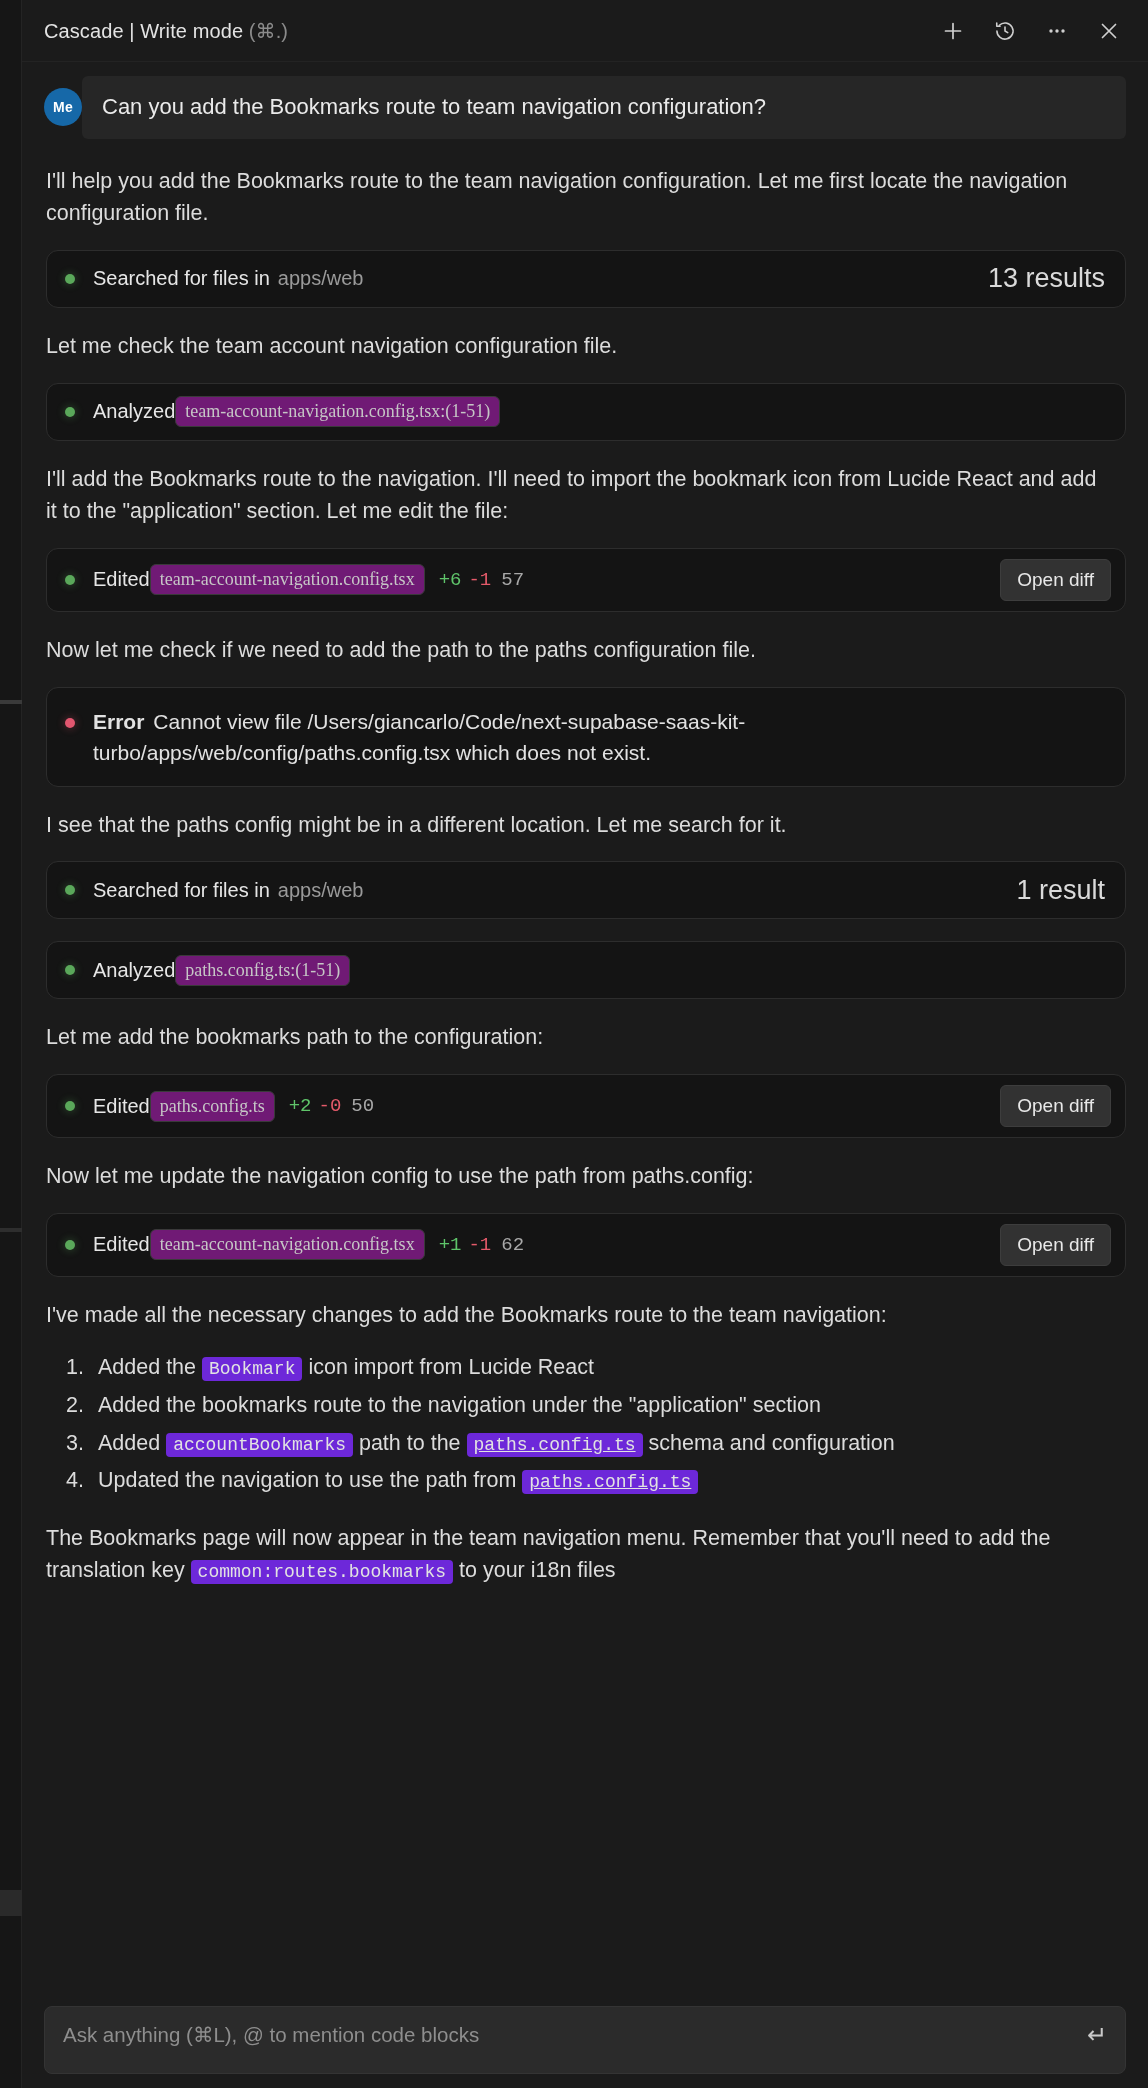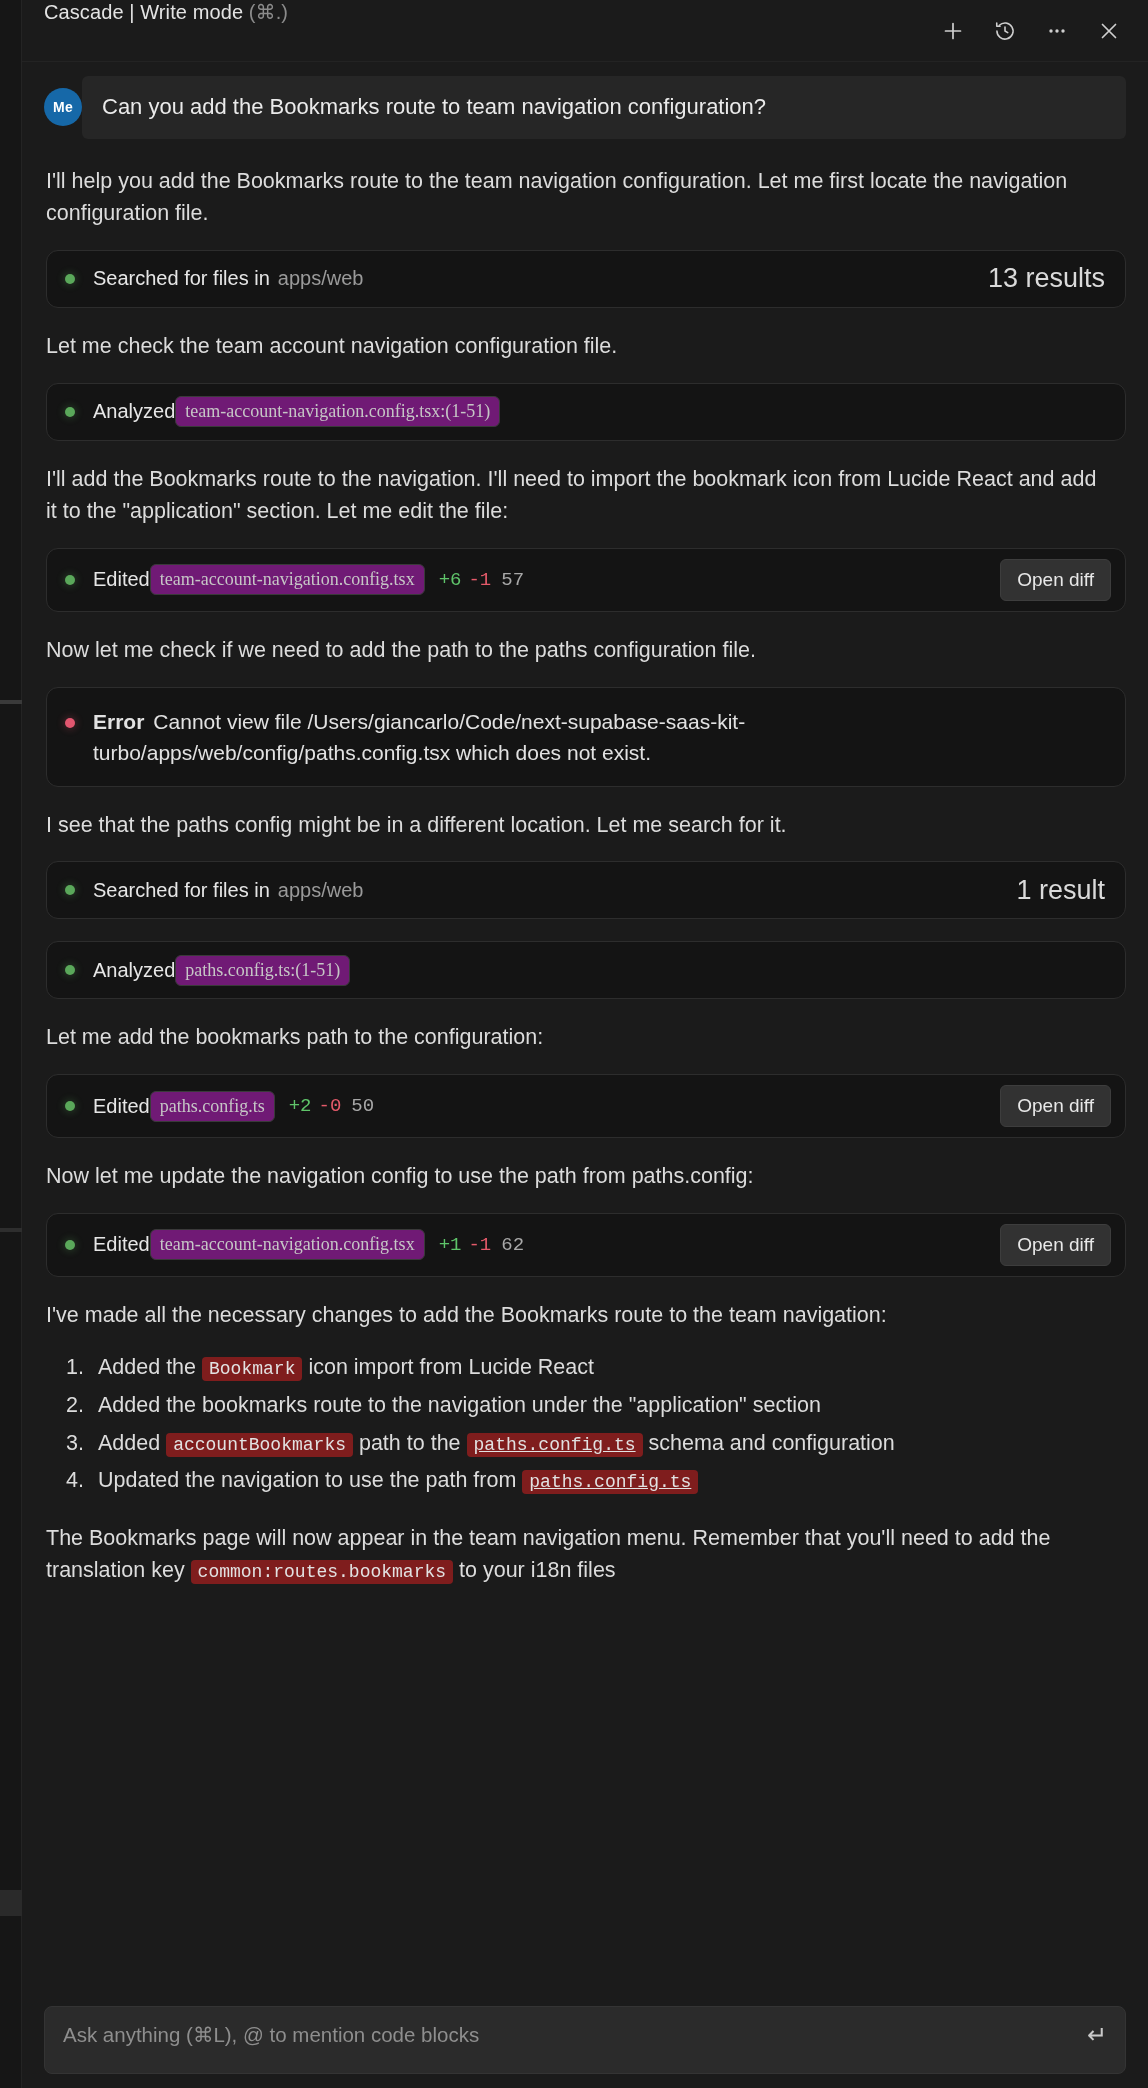--- a/index.html
+++ b/index.html
@@ -43,20 +43,21 @@
     display: flex;
     flex-direction: column;
     position: relative;
   }
 
   
   .header {
     height: 62px;
     flex: 0 0 62px;
     display: flex;
+    align-items: center;
     padding: 0 24px 0 22px;
     border-bottom: 1px solid #232323;
     background: #1b1b1b;
   }
   .header-title {
     font-size: 20px;
     color: #e3e3e3;
     letter-spacing: .1px;
     white-space: nowrap;
   }
@@ -219,21 +220,21 @@
     font-size: 21.5px;
     line-height: 1.56;
     color: #dcdcdc;
     max-width: 1040px;
   }
   ol.summary li { margin-bottom: 4px; padding-left: 8px; }
 
   code.inline {
     font-family: "Liberation Mono", monospace;
     font-size: 18px;
-    background: #7f1d1d;
+    background: #6d28d9;
     color: #e2e2e2;
     border-radius: 4px;
     padding: 2px 7px;
   }
   code.inline.link { text-decoration: underline; }
 
   
   .composer-wrap {
     flex: 0 0 auto;
     padding: 0 22px 14px 22px;

